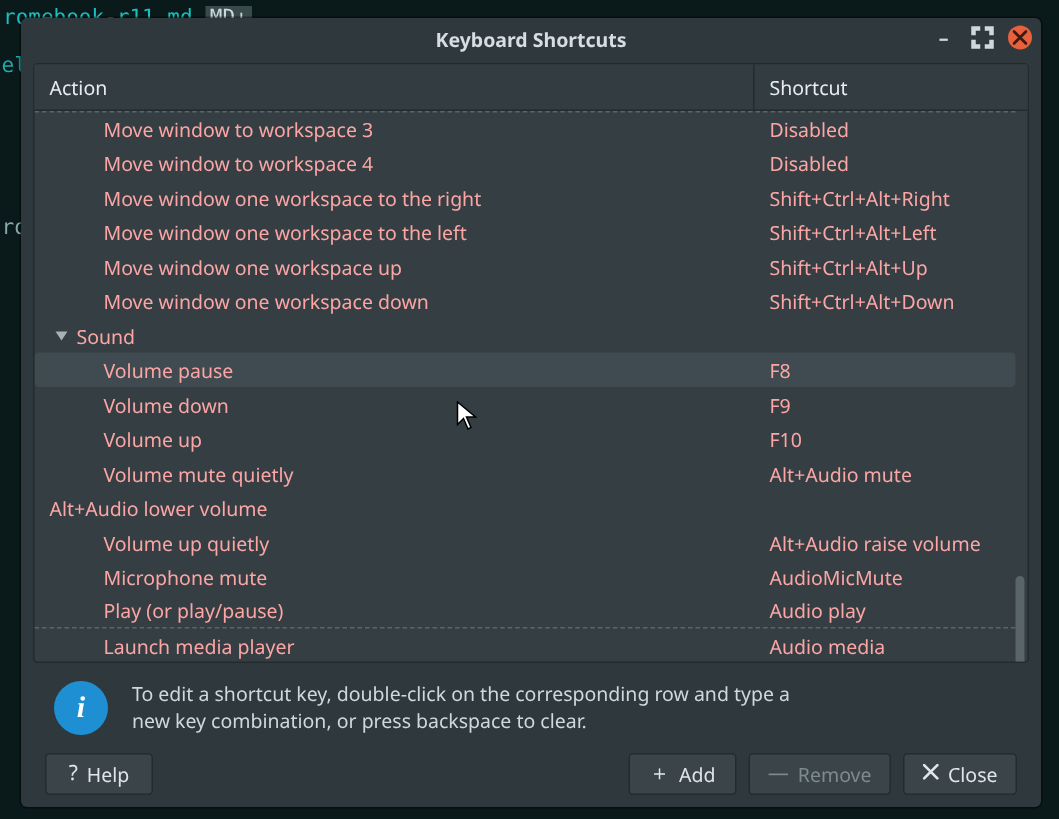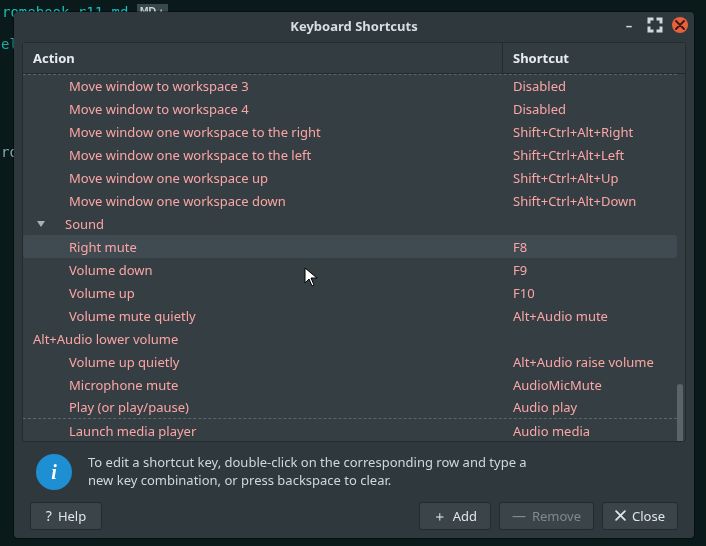--- a/index.html
+++ b/index.html
@@ -90,21 +90,21 @@
     min-height: 0;
     position: relative;
   }
   .thead {
     display: flex;
     background: #333d41;
     border-bottom: 1px solid #232b2e;
   }
   .th {
     padding: 6px 10px;
-    font-weight: bold;
+    font-weight: normal;
     color: #e8ecee;
     font-size: 13px;
   }
   .th.action { flex: 0 0 480px; border-right:1px solid #232b2e;}
   .th.shortcut { flex: 1; }
 
   .tbody-scroll {
     flex: 1;
     overflow: hidden;
     position: relative;
@@ -125,21 +125,21 @@
     flex: 0 0 480px;
     padding-left: 46px;
     white-space: nowrap;
     overflow: hidden;
   }
   .row .cell-shortcut {
     flex: 1;
     padding-left: 10px;
     white-space: nowrap;
   }
-  .row.group .cell-action { padding-left: 10px; display:flex; align-items:center; gap:20px;}
+  .row.group .cell-action { padding-left: 10px; display:flex; align-items:center; gap:6px;}
   .row.selected {
     background: #3f4b50;
     border-radius: 3px;
   }
   .expander {
     width:0;height:0;
     border-left:4px solid transparent;
     border-right:4px solid transparent;
     border-top:6px solid #a8b2b6;
     margin-left:4px;
@@ -271,21 +271,21 @@
               <div class="cell-shortcut">Shift+Ctrl+Alt+Down</div>
             </div>
             <div class="row group">
               <div class="cell-action">
                 <span class="expander"></span>
                 <span>Sound</span>
               </div>
               <div class="cell-shortcut"></div>
             </div>
             <div class="row selected">
-              <div class="cell-action">Right mute</div>
+              <div class="cell-action">Volume pause</div>
               <div class="cell-shortcut">F8</div>
             </div>
             <div class="row">
               <div class="cell-action">Volume down</div>
               <div class="cell-shortcut">F9</div>
             </div>
             <div class="row">
               <div class="cell-action">Volume up</div>
               <div class="cell-shortcut">F10</div>
             </div>

